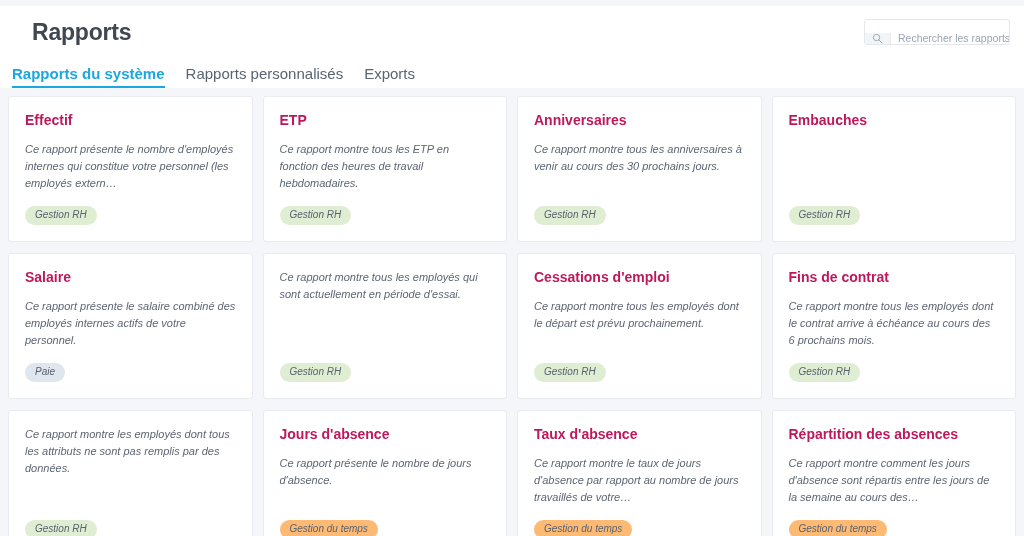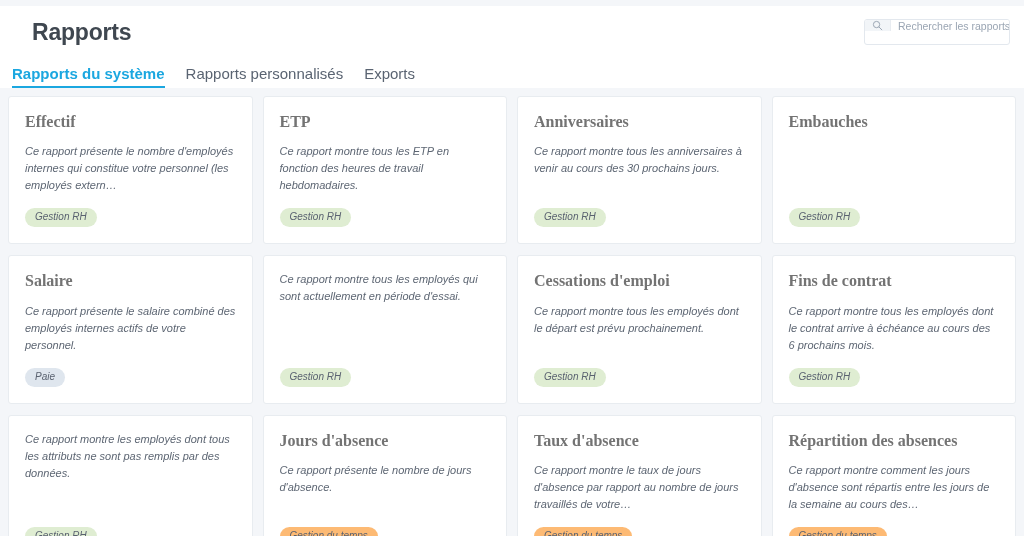--- a/index.html
+++ b/index.html
@@ -37,21 +37,21 @@
     font-size: 23px;
     font-weight: bold;
     color: #3f4750;
     letter-spacing: -0.2px;
     line-height: 1;
     margin-left: 20px;
   }
 
   .search-wrap {
     display: flex;
-    align-items: flex-start;
+    align-items: flex-end;
     height: 26px;
     border: 1px solid #e3e8ee;
     border-radius: 3px;
     background: #ffffff;
     width: 146px;
     overflow: hidden;
   }
 
   .search-icon-box {
     width: 26px;
@@ -132,26 +132,25 @@
     border: 1px solid #e8ecf0;
     border-radius: 3px;
     padding: 15px 16px 16px 16px;
     min-height: 120px;
     display: flex;
     flex-direction: column;
     cursor: pointer;
   }
 
   .card-title {
-    font-size: 16px;
+    font-size: 14px;
     font-weight: bold;
-    color: #737373;
+    color: #be185d;
     margin-bottom: 12px;
     line-height: 1.2;
-    font-family: Liberation Serif, serif;
   }
 
   .card-desc {
     font-size: 11px;
     line-height: 1.55;
     color: #5d6673;
     margin-bottom: 14px;
     font-style: italic;
   }
 

